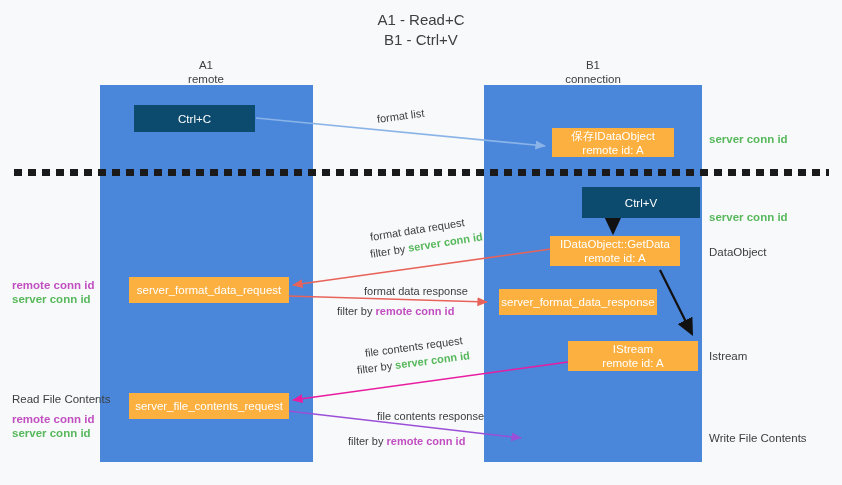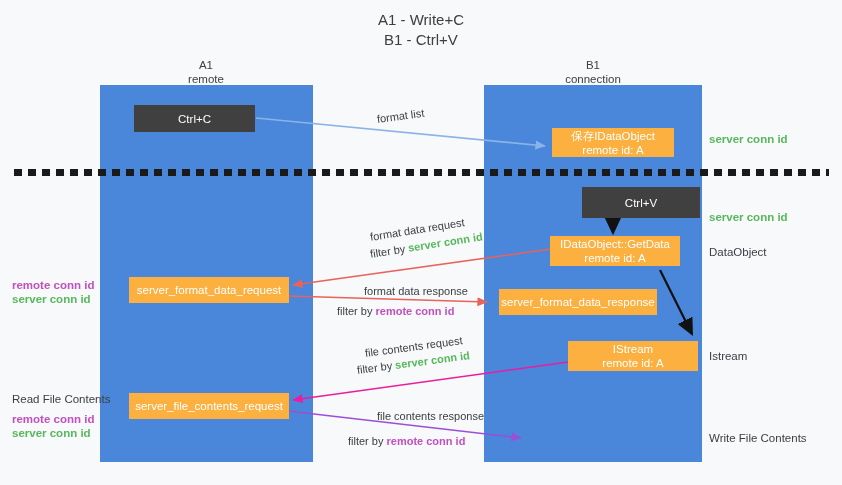--- a/index.html
+++ b/index.html
@@ -33,21 +33,21 @@
     position:absolute;left:14px;top:169px;width:815px;height:7px;
     background-image:repeating-linear-gradient(to right,#1a1a1a 0px,#1a1a1a 8px,transparent 8px,transparent 14px);
   }
 
   
   .node{
     position:absolute;box-sizing:border-box;
     display:flex;align-items:center;justify-content:center;
     text-align:center;color:#ffffff;font-size:11.5px;line-height:14px;
   }
-  .node.green{background:#404040;}
+  .node.green{background:#0c4a6e;}
   .node.orange{background:#fbb040;}
 
   
   .side-label{position:absolute;font-size:11.5px;line-height:15px;}
   .green-text{color:#57b85c;font-weight:bold;}
   .purple-text{color:#c14fc1;font-weight:bold;}
   .dark-text{color:#3c4043;}
 
   
   .edge-cap{
@@ -58,21 +58,21 @@
   .edge-cap.rot-up-s{transform:rotate(-7.5deg);transform-origin:left top;}
 
   svg.arrows{position:absolute;left:0;top:0;width:842px;height:485px;pointer-events:none;}
 </style>
 </head>
 <body>
 
 <div id="stage">
 
   <div class="title">
-    <div>A1 - Write+C</div>
+    <div>A1 - Read+C</div>
     <div>B1 - Ctrl+V</div>
   </div>
 
   <div class="lane" id="lane-a1"></div>
   <div class="lane" id="lane-b1"></div>
 
   <div class="col-head" style="left:126px;top:58px;">
     <div>A1</div>
     <div>remote</div>
   </div>

